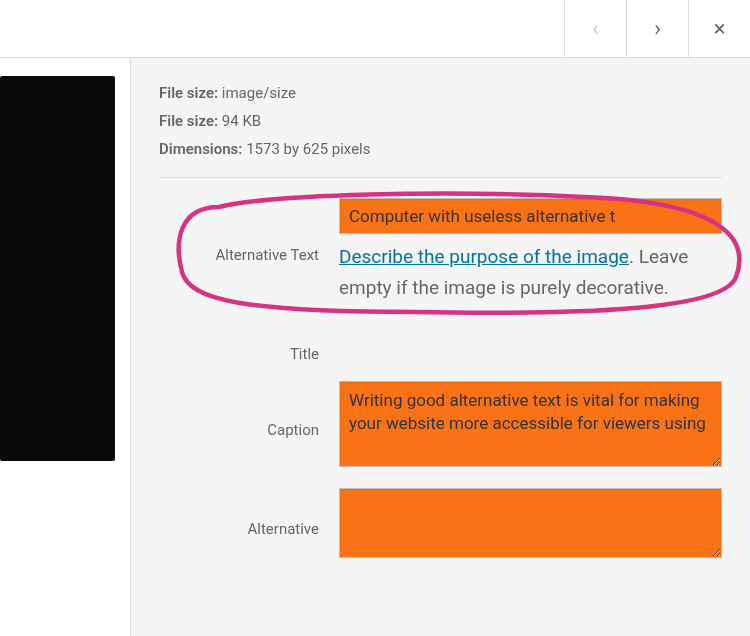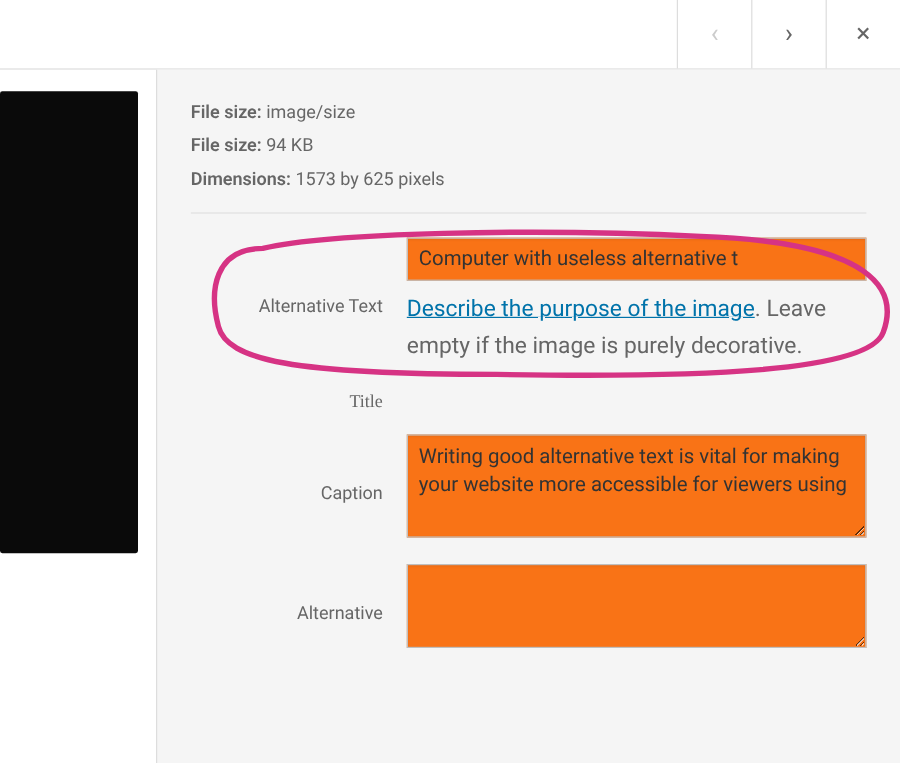--- a/index.html
+++ b/index.html
@@ -173,21 +173,21 @@
       <div class="form-row tight">
         <div class="form-label">Alternative Text</div>
         <div class="form-control">
           <input type="text" class="text-input" value="Computer with useless alternative t" style="">
           <div class="help-text">
             <a href="#">Describe the purpose of the image</a><span>. Leave empty if the image is purely decorative.</span>
           </div>
         </div>
       </div>
 
-      <div class="form-row" style="margin-top:16px;font-family:Liberation Serif, serif;">
+      <div class="form-row" style="margin-top:34px;">
         <div class="form-label">Title</div>
       </div>
 
       <div class="form-row">
         <div class="form-label">Caption</div>
         <div class="form-control">
           <textarea class="text-input" style="">Writing good alternative text is vital for making your website more accessible for viewers using</textarea>
         </div>
       </div>
 

